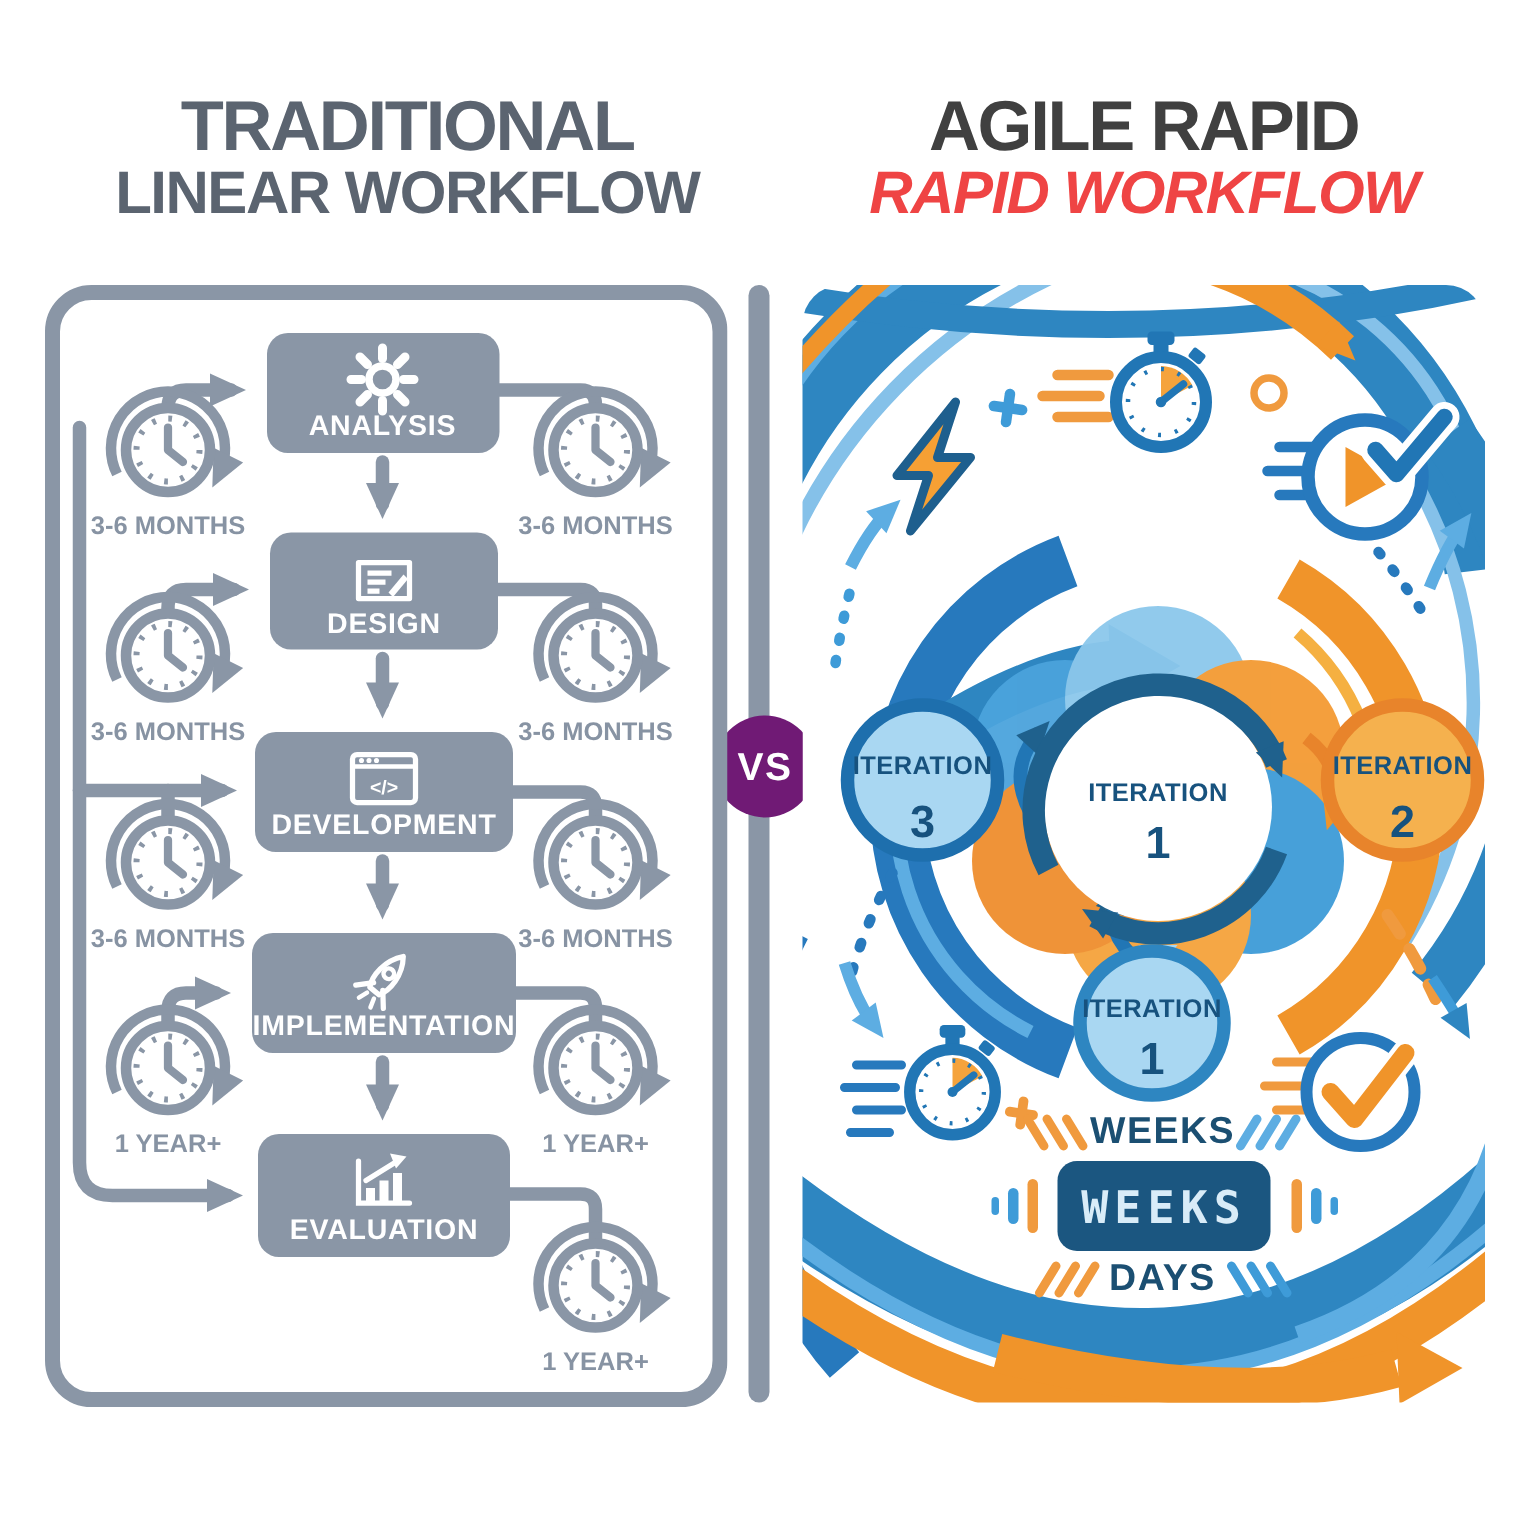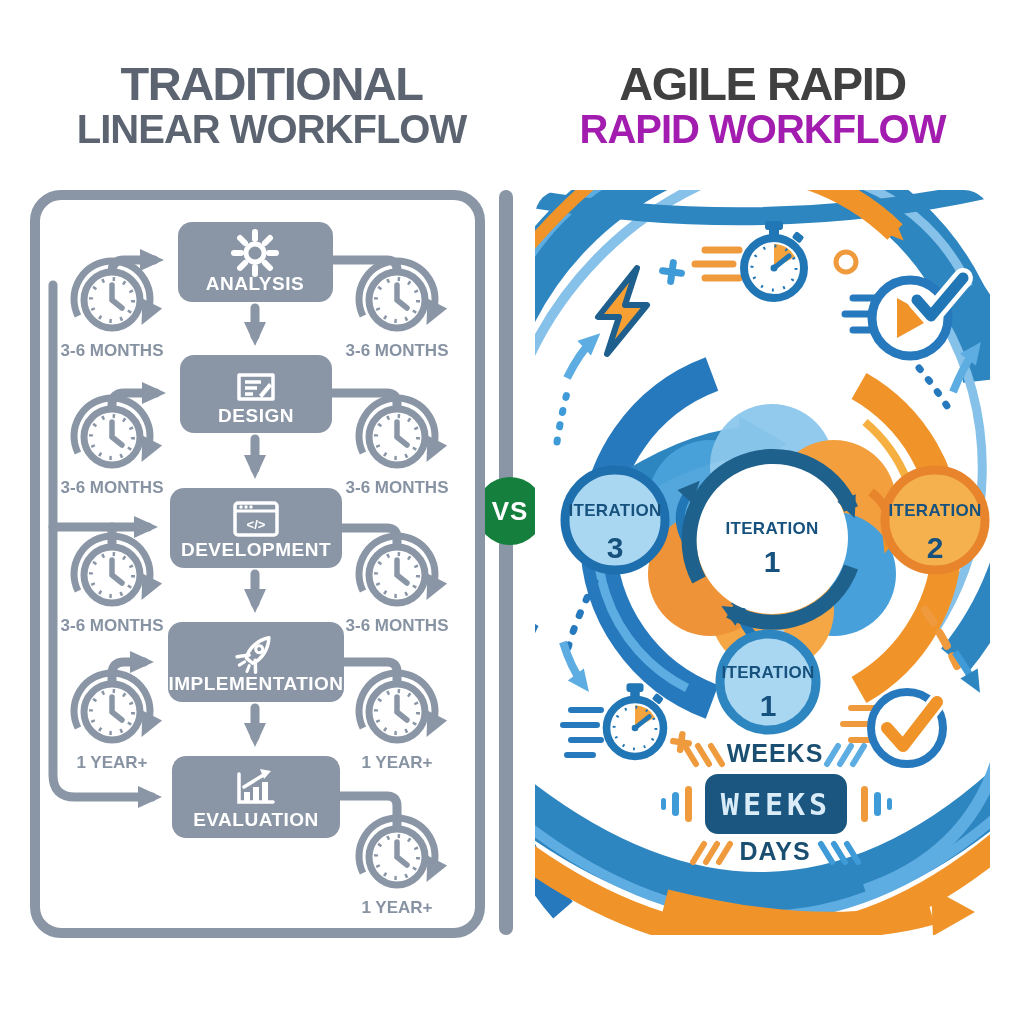--- a/index.html
+++ b/index.html
@@ -4,26 +4,26 @@
 <style>
   html,body{margin:0;padding:0;background:#ffffff;}
   #canvas{position:relative;width:1024px;height:1024px;background:#ffffff;overflow:hidden;
           font-family:"Liberation Sans", sans-serif;}
   .title{position:absolute;top:60px;width:455px;text-align:center;line-height:1.04;font-weight:bold;}
   .title .l1{font-size:47px;letter-spacing:-1.5px;display:block;}
   .title .l2{font-size:40px;letter-spacing:-1px;display:block;}
   #title-left{left:44px;color:#5B6470;}
   #title-right{left:535px;}
   #title-right .l1{color:#404040;}
-  #title-right .l2{color:#a21caf;}
+  #title-right .l2{color:#ef4444;font-style:italic;}
   #left-svg{position:absolute;left:30px;top:190px;}
   #right-svg{position:absolute;left:535px;top:190px;}
   #vs-bar{position:absolute;left:499px;top:190px;width:14px;height:745px;background:#8A96A6;border-radius:7px;}
   #vs-circle{position:absolute;left:476px;top:477px;width:68px;height:68px;border-radius:50%;
-             background:#15803d;display:flex;align-items:center;justify-content:center;
+             background:#701a75;display:flex;align-items:center;justify-content:center;
              color:#fff;font-weight:bold;font-size:26px;letter-spacing:1px;}
   text{font-family:"Liberation Sans", sans-serif;}
   .boxlabel{fill:#ffffff;font-weight:bold;font-size:19px;letter-spacing:.5px;text-anchor:middle;}
   .clocklabel{fill:#8793A3;font-weight:bold;font-size:17px;text-anchor:middle;}
   .itword{fill:#17527E;font-weight:bold;font-size:17px;letter-spacing:.3px;text-anchor:middle;}
   .itnum{fill:#17527E;font-weight:bold;font-size:30px;text-anchor:middle;}
   .timelabel{fill:#1B4F72;font-weight:bold;font-size:25px;letter-spacing:1px;text-anchor:middle;}
   .digital{font-family:"DejaVu Sans Mono", monospace;font-weight:bold;font-size:30px;
            fill:#D9ECF8;letter-spacing:4px;text-anchor:middle;}
   .gline{stroke:#8A96A6;stroke-width:9;fill:none;stroke-linejoin:round;stroke-linecap:round;}

